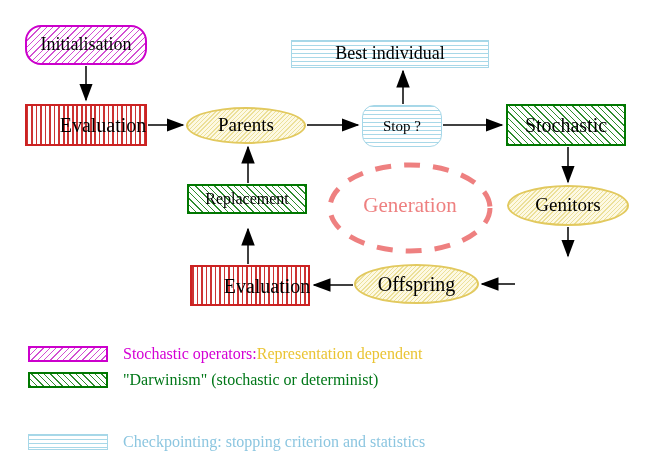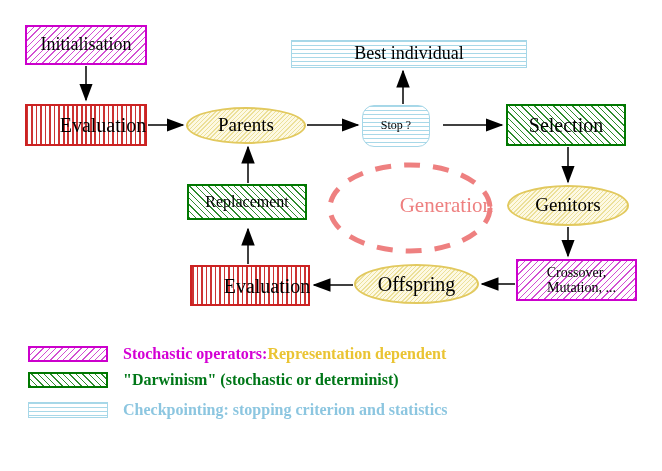--- a/index.html
+++ b/index.html
@@ -39,30 +39,30 @@
     border:2px solid #e2c95e;
     background:repeating-linear-gradient(135deg,#ece099 0,#ece099 1px,rgba(0,0,0,0) 1px,rgba(0,0,0,0) 3px),#fdf9e3;
   }
   .ellipse{border-radius:50%;}
   
   #arrows{position:absolute;left:0;top:0;pointer-events:none;}
   
   #generation-svg{position:absolute;left:0;top:0;pointer-events:none;}
   .generation-label{
     position:absolute;left:327px;top:193px;width:166px;
-    text-align:right;font-size:21px;color:#ee8080;
+    text-align:center;font-size:21px;color:#ee8080;
   }
   
   .legend-row{
     position:absolute;left:28px;height:20px;
     display:flex;align-items:center;
   }
   .swatch{width:80px;height:16px;box-sizing:border-box;flex:0 0 auto;}
   .legend-text{
-    margin-left:15px;font-size:16px;font-weight:bold;white-space:nowrap;
+    margin-left:15px;font-size:16px;font-weight:normal;white-space:nowrap;
   }
   .t-magenta{color:#d400d4;}
   .t-gold{color:#eac433;margin-left:10px;}
   .t-green{color:#007718;}
   .t-red{color:#cc1122;}
   .t-cyan{color:#8cc6e0;}
 </style>
 </head>
 <body>
 
@@ -85,36 +85,32 @@
     <line x1="353" y1="285" x2="314" y2="285" stroke="#000" stroke-width="1.5" marker-end="url(#ah)"></line>
     <line x1="248" y1="264" x2="248" y2="229" stroke="#000" stroke-width="1.5" marker-end="url(#ah)"></line>
     <line x1="248" y1="183" x2="248" y2="147" stroke="#000" stroke-width="1.5" marker-end="url(#ah)"></line>
   </svg>
 
   <svg id="generation-svg" width="662" height="471">
     <ellipse cx="410" cy="208" rx="80" ry="43" fill="none" stroke="#ee8080" stroke-width="5" stroke-dasharray="16 13"></ellipse>
   </svg>
   <div class="generation-label">Generation</div>
 
-  <div class="node hatch-magenta" style="left:25px;top:25px;width:122px;height:40px;font-size:18px;">Initialisation</div>
+  <div class="node hatch-magenta" style="left:25px;top:25px;width:122px;height:40px;font-size:18px;border-radius:16px;">Initialisation</div>
 
   <div class="node stripe-red" style="left:25px;top:104px;width:122px;height:42px;font-size:20px;">Evaluation</div>
 
-  <div class="node stripe-cyan" style="left:291px;top:40px;width:236px;height:28px;font-size:18px;">Best individual</div>
+  <div class="node stripe-cyan" style="left:291px;top:40px;width:198px;height:28px;font-size:18px;">Best individual</div>
 
-  <div class="node stripe-cyan" style="left:362px;top:105px;width:68px;height:42px;font-size:12px;border-radius:12px;">Stop ?</div>
+  <div class="node stripe-cyan" style="left:362px;top:105px;width:80px;height:42px;font-size:15px;border-radius:12px;">Stop ?</div>
 
-  <div class="node hatch-green" style="left:506px;top:104px;width:120px;height:42px;font-size:20px;">Selection</div>
+  <div class="node hatch-green" style="left:506px;top:104px;width:120px;height:42px;font-size:20px;">Stochastic</div>
 
-  <div class="node hatch-green" style="left:187px;top:184px;width:120px;height:36px;font-size:16px;">Replacement</div>
+  <div class="node hatch-green" style="left:187px;top:184px;width:120px;height:30px;font-size:16px;">Replacement</div>
 
-  <div class="node hatch-magenta" style="left:516px;top:259px;width:121px;height:42px;font-size:14px;flex-direction:column;">
-    <span>Crossover,</span>
-    <span style="padding-left:10px;">Mutation, ...</span>
-  </div>
 
   <div class="node stripe-red" style="left:190px;top:265px;width:120px;height:41px;font-size:20px;">Evaluation</div>
 
   <div class="node ellipse hatch-yellow" style="left:186px;top:107px;width:120px;height:37px;font-size:19px;">Parents</div>
 
   <div class="node ellipse hatch-yellow" style="left:354px;top:264px;width:125px;height:40px;font-size:20px;">Offspring</div>
 
   <div class="node ellipse hatch-yellow" style="left:507px;top:185px;width:122px;height:41px;font-size:19px;">Genitors</div>
 
   <div class="legend-row" style="top:344px;">
@@ -122,18 +118,18 @@
     <span class="legend-text t-magenta">Stochastic operators:</span>
     <span class="legend-text t-gold" style="margin-left:0;">Representation dependent</span>
   </div>
 
   <div class="legend-row" style="top:370px;">
     <div class="swatch hatch-green"></div>
     <span class="legend-text t-green">"Darwinism" (stochastic or determinist)</span>
   </div>
 
 
-  <div class="legend-row" style="top:400px;">
+  <div class="legend-row" style="top:432px;">
     <div class="swatch stripe-cyan"></div>
     <span class="legend-text t-cyan">Checkpointing: stopping criterion and statistics</span>
   </div>
 
 </div>
 
 </body></html>

